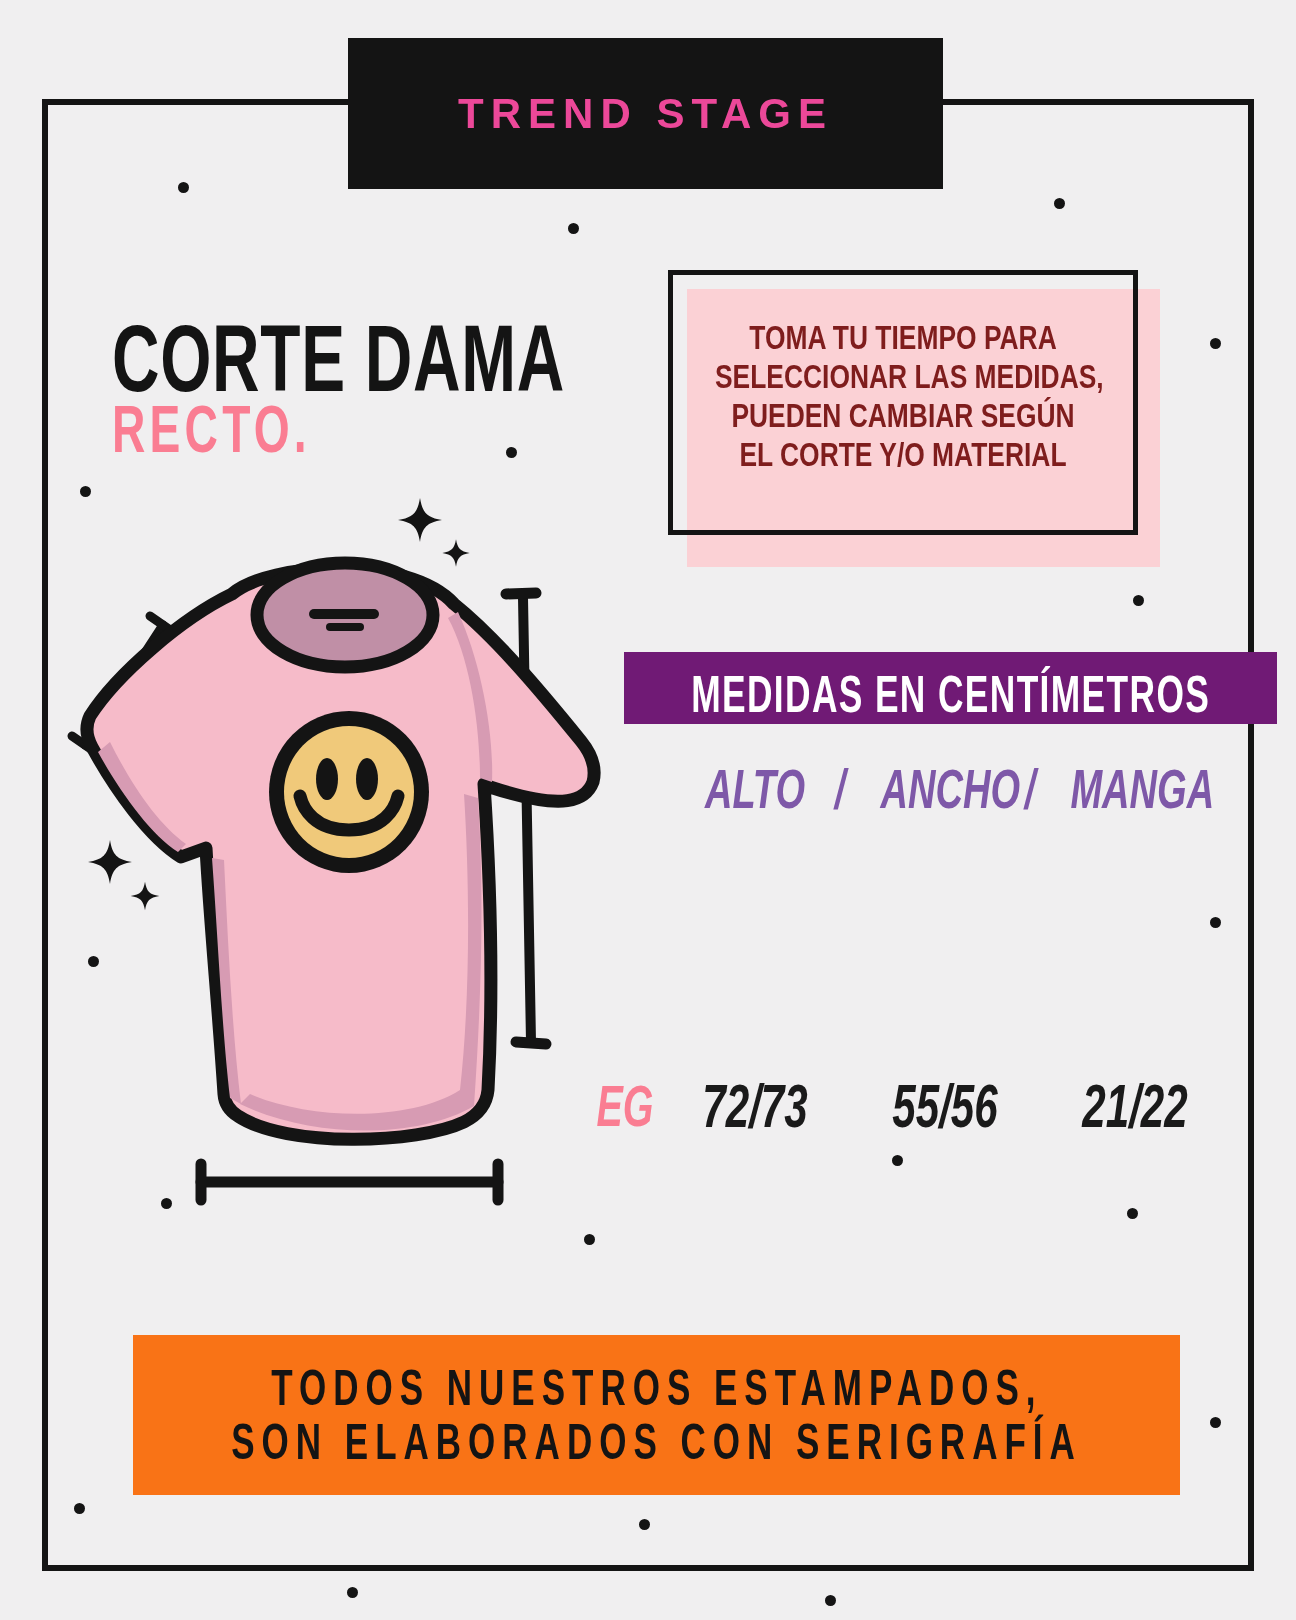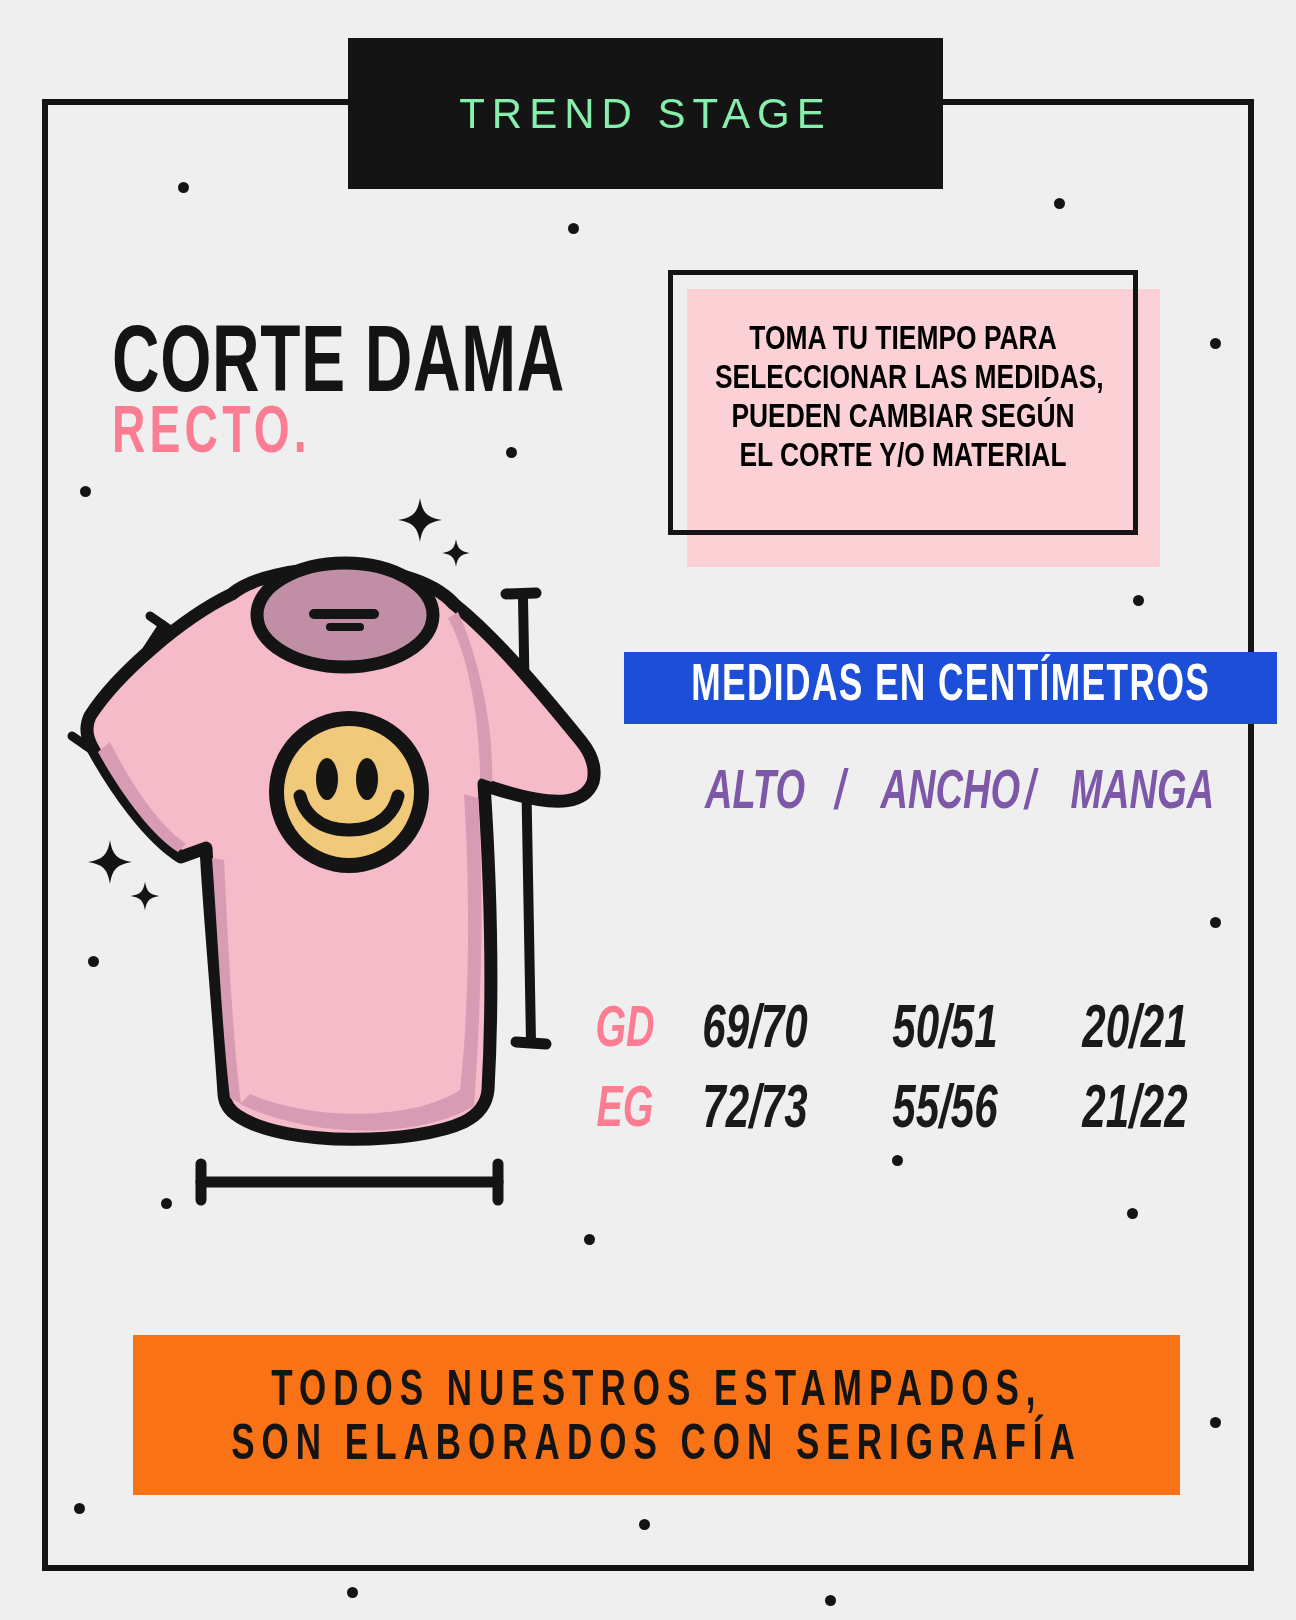--- a/index.html
+++ b/index.html
@@ -11,42 +11,42 @@
   .abs{position:absolute;}
   .frame{
     left:42px;top:99px;width:1200px;height:1460px;
     border:6px solid #141414;background:transparent;
   }
   .brand-box{
     left:348px;top:38px;width:595px;height:151px;background:#141414;
     display:flex;align-items:center;justify-content:center;
   }
   .brand-box span{
-    color:#86efac;font-size:42px;font-weight:400;letter-spacing:7px;
+    color:#ec4899;font-size:42px;font-weight:700;letter-spacing:7px;
   }
   .title{
     left:112px;top:312px;font-size:94px;font-weight:800;color:#141414;
     line-height:1;white-space:nowrap;transform:scaleX(0.70);transform-origin:left top;
     letter-spacing:1px;
   }
   .subtitle{
     left:112px;top:396px;font-size:66px;font-weight:800;color:#fa7d92;
     line-height:1;white-space:nowrap;transform:scaleX(0.70);transform-origin:left top;
     letter-spacing:6px;
   }
   .note-pink{left:687px;top:289px;width:473px;height:278px;background:#fbd1d5;}
   .note-border{left:668px;top:270px;width:460px;height:255px;border:5px solid #141414;}
   .note-text{
-    left:668px;top:318px;width:470px;text-align:center;color:#000000;
+    left:668px;top:318px;width:470px;text-align:center;color:#7f1d1d;
     font-size:33px;font-weight:800;line-height:39px;
   }
   .note-text div{display:inline-block;transform:scaleX(0.80);transform-origin:center;white-space:nowrap;display:block;}
   .medidas-bar{
-    left:624px;top:652px;width:653px;height:72px;background:#1d4ed8;
-    display:flex;align-items:flex-start;justify-content:center;
+    left:624px;top:652px;width:653px;height:72px;background:#701a75;
+    display:flex;align-items:flex-end;justify-content:center;
   }
   .medidas-bar span{
     color:#fff;font-size:52px;font-weight:700;letter-spacing:2px;white-space:nowrap;
     transform:scaleX(0.68);transform-origin:center;display:inline-block;
   }
   .table{left:560px;top:752px;width:680px;height:400px;font-style:italic;}
   .thead{position:absolute;left:0;top:0;width:680px;height:74px;}
   .thead span{
     position:absolute;text-align:center;color:#7e58a8;font-size:56px;font-weight:800;
     transform:scaleX(0.68);line-height:74px;white-space:nowrap;
@@ -104,26 +104,20 @@
     <span>MEDIDAS EN CENTÍMETROS</span>
   </div>
 
   <div class="abs table">
     <div class="thead">
       <span class="h-alto">ALTO</span>
       <span class="h-slash1">/</span>
       <span class="h-ancho">ANCHO</span>
       <span class="h-slash2">/</span>
       <span class="h-manga">MANGA</span>
-    </div>
-    <div class="trow row2">
-      <span class="c-size">GD</span>
-      <span class="c-alto">69/70</span>
-      <span class="c-ancho">50/51</span>
-      <span class="c-manga">20/21</span>
     </div>
     <div class="trow row3">
       <span class="c-size">EG</span>
       <span class="c-alto">72/73</span>
       <span class="c-ancho">55/56</span>
       <span class="c-manga">21/22</span>
     </div>
   </div>
 
   <div class="abs footer-bar">

